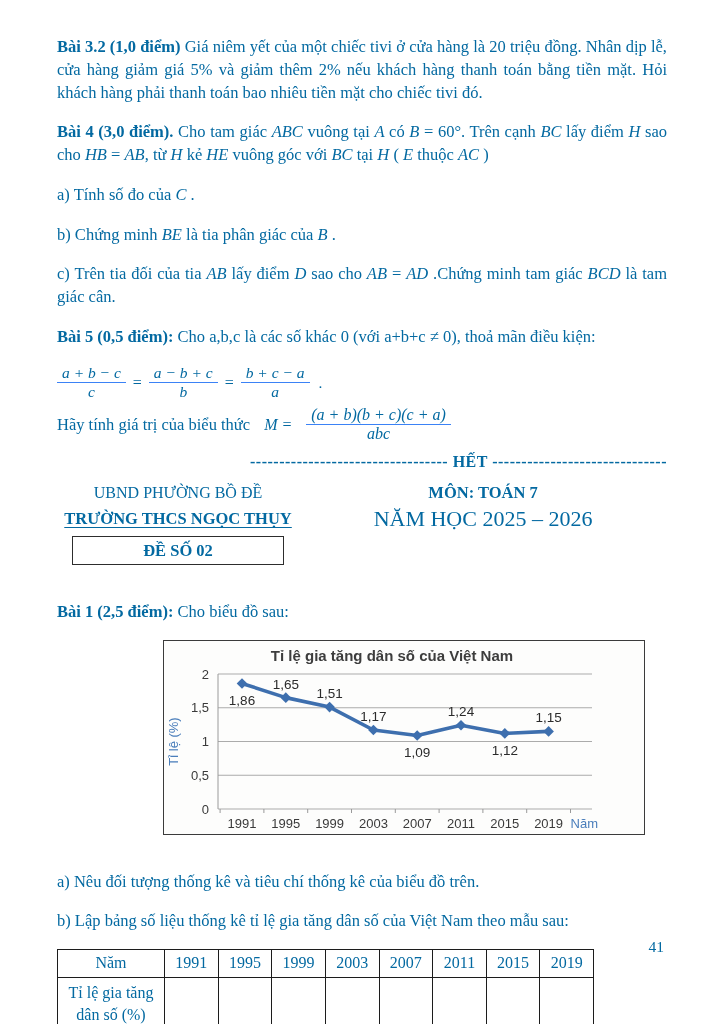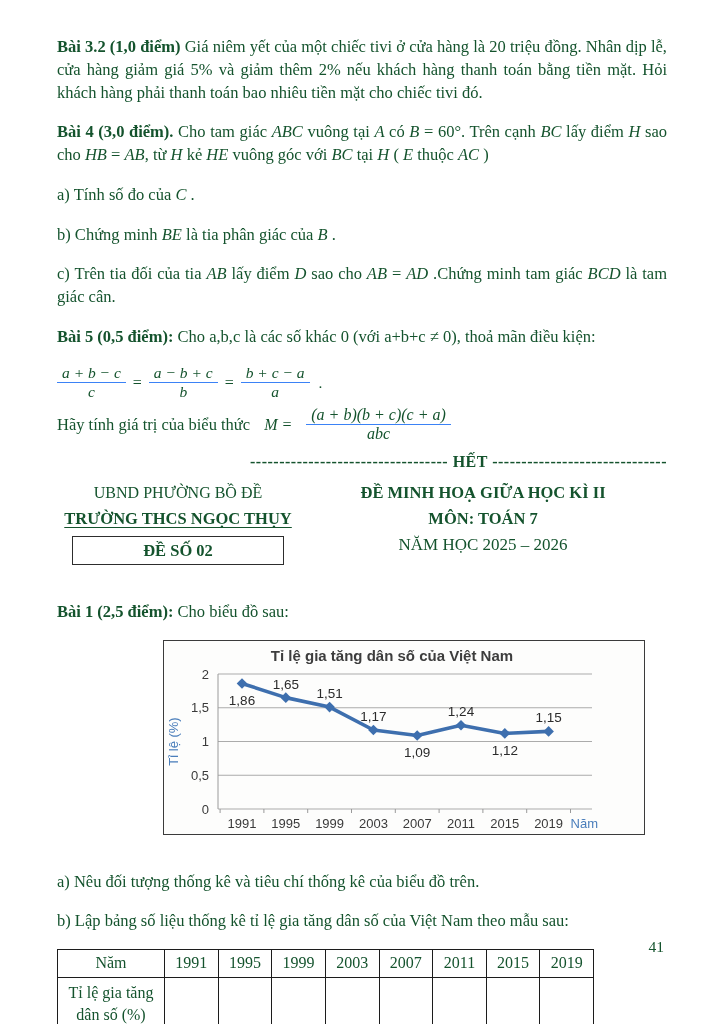--- a/index.html
+++ b/index.html
@@ -1,17 +1,17 @@
 <!DOCTYPE html>
 <html><head>
 <meta charset="utf-8">
 <style>
   html,body{margin:0;padding:0;background:#e9e9e9;}
   .page{position:relative;width:724px;height:1024px;background:#ffffff;margin:0 auto;
-        font-family:"Liberation Serif",serif;color:#14532d;overflow:hidden;}
+        font-family:"Liberation Serif",serif;color:#0369a1;overflow:hidden;}
   .content{position:absolute;left:57px;top:18px;width:610px;}
   .para{font-size:16.5px;line-height:23px;text-align:justify;}
   .st-b{font-weight:bold;}
   .st-i{font-style:italic;}
   #p4{margin-top:13px;}
   #p4a{margin-top:17px;}
   #p4b{margin-top:11px;}
   #p4c{margin-top:9px;}
   #p5i{margin-top:9px;}
 
@@ -28,21 +28,21 @@
   .divider{margin-top:7px;text-align:right;font-weight:bold;font-size:16px;line-height:23px;
            letter-spacing:0.5px;white-space:nowrap;}
 
   .exam-header{display:flex;margin-top:5px;justify-content:flex-end;}
   .hdr-left{width:250px;text-align:center;}
   .hdr-right{margin-left:auto;width:380px;text-align:center;}
   .hdr-line{line-height:23px;margin-top:3px;}
   .hl1{font-size:16px;}
   .hl2{font-size:16.5px;font-weight:bold;text-decoration:underline;text-underline-offset:3px;}
   .hr1,.hr2{font-size:16.5px;font-weight:bold;}
-  .hr3{font-size:17px;}
+  .hr3{font-size:22px;}
   .de-so-box{width:210px;margin:6px auto 0;border:1.5px solid #2d2d2d;
              font-weight:bold;font-size:16.5px;line-height:27px;}
 
   #p1{margin-top:35px;}
 
   .chart-box{margin:12px 0 0 106px;width:482px;height:195px;border:1.4px solid #3b3b3b;
              background:#fdfdfc;box-sizing:border-box;}
   .ct{font:bold 15px "Liberation Sans",sans-serif;fill:#3d3d3d;}
   .tick{font:13px "Liberation Sans",sans-serif;fill:#3a3a3a;}
   .dlab{font:13.5px "Liberation Sans",sans-serif;fill:#2b2b2b;}
@@ -108,21 +108,20 @@
       <span>------------------------------</span>
     </div>
 
     <div class="exam-header">
       <div class="hdr-left">
         <div class="hdr-line hl1">UBND PHƯỜNG BỒ ĐỀ</div>
         <div class="hdr-line hl2">TRƯỜNG THCS NGỌC THỤY</div>
         <div class="de-so-box">ĐỀ SỐ 02</div>
       </div>
       <div class="hdr-right">
-        <div class="hdr-line hr1">ĐỀ MINH HOẠ GIỮA HỌC KÌ II</div>
         <div class="hdr-line hr2">MÔN: TOÁN 7</div>
         <div class="hdr-line hr3">NĂM HỌC 2025 – 2026</div>
       </div>
     </div>
 
     <p class="para" id="p1"><span class="st-b">Bài 1 (2,5 điểm): </span><span>Cho biểu đồ sau:</span></p>
 
     <div class="chart-box" id="chart-mount"><svg width="438" height="192">
           <text x="228" y="20" text-anchor="middle" class="ct">Tỉ lệ gia tăng dân số của Việt Nam</text>
           <line x1="54" y1="168" x2="428" y2="168" stroke="#ababab" stroke-width="1"></line>

